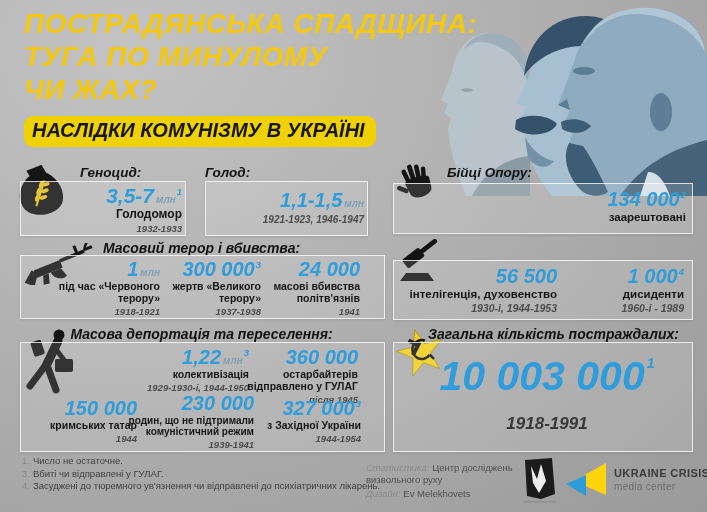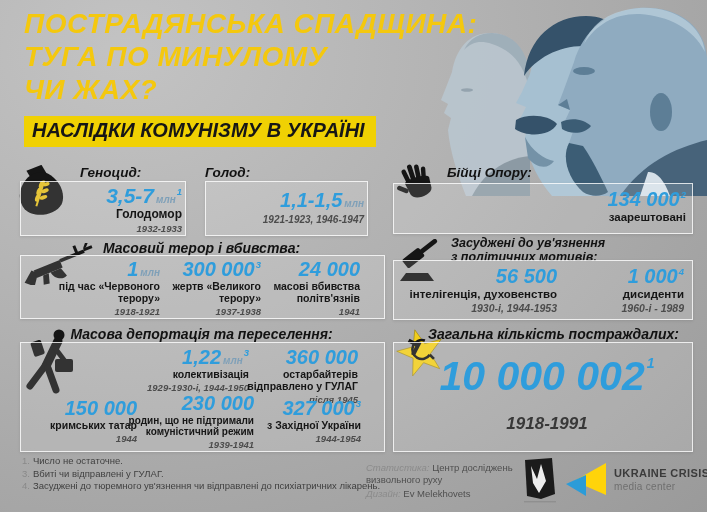--- a/index.html
+++ b/index.html
@@ -4,21 +4,21 @@
 <style>
   html,body{margin:0;padding:0;background:#8e8e8e;}
   .stage{position:relative;width:707px;height:512px;overflow:hidden;
     font-family:"Liberation Sans",sans-serif;
     background:radial-gradient(ellipse at 18% 10%, #c3c3c3 0%, #b1b1b1 45%, #9a9a9a 100%);}
   .abs{position:absolute;}
   
   .title-line{position:relative;font-size:28px;line-height:1.17;font-weight:bold;font-style:italic;
     color:#f4c80e;letter-spacing:.5px;white-space:nowrap;}
   .banner{position:absolute;left:24px;top:116px;background:#f0d103;color:#161616;
-    font-size:20px;font-weight:bold;font-style:italic;padding:3px 11px 5px 8px;white-space:nowrap;}
+    font-size:20px;font-weight:bold;font-style:italic;padding:3px 11px 5px 8px;white-space:nowrap;border-radius:9px;}
   
   .hdr{position:absolute;color:#121212;font-weight:bold;font-style:italic;font-size:13.5px;white-space:nowrap;}
   .hdr2{position:absolute;color:#121212;font-weight:bold;font-style:italic;font-size:12.5px;line-height:1.15;}
   
   .box{position:absolute;background:rgba(255,255,255,.13);border:1px solid rgba(255,255,255,.78);
     box-shadow:0 1px 3px rgba(0,0,0,.10);}
   .stat{position:absolute;text-align:right;}
   .val{color:#2f9ddc;font-weight:bold;font-style:italic;font-size:20px;line-height:1;white-space:nowrap;}
   .val.big{font-size:21px;}
   .unit{font-size:10px;color:#7fa0b8;margin-left:2px;font-weight:bold;font-style:italic;}
@@ -160,24 +160,20 @@
 
   <svg class="abs" style="left:396px;top:239px;" width="48" height="46" viewBox="0 0 48 46">
     <g fill="#151515">
       <g transform="rotate(-38 22 16)">
         <rect x="6" y="10" width="21" height="11" rx="2"></rect>
         <rect x="25" y="13.2" width="21" height="4.6" rx="2.2"></rect>
       </g>
       <polygon points="4,42 38,42 32,34 10,34"></polygon>
     </g>
   </svg>
-  <div class="hdr2" style="left:451px;top:236px;">
-    <div>Засуджені до ув'язнення</div>
-    <div>з політичних мотивів:</div>
-  </div>
   <div class="box" style="left:393px;top:260px;width:298px;height:58px;"></div>
   <div class="stat" style="left:399px;top:266px;width:158px;">
     <div class="val"><span>56 500</span></div>
     <div class="lbl" style="font-size:11.5px;">інтелігенція, духовенство</div>
     <div class="yrs" style="font-size:10.5px;">1930-і, 1944-1953</div>
   </div>
   <div class="stat" style="left:556px;top:266px;width:128px;">
     <div class="val"><span>1 000</span><span class="ref">4</span></div>
     <div class="lbl" style="font-size:11.5px;">дисиденти</div>
     <div class="yrs" style="font-size:10.5px;">1960-і - 1989</div>
@@ -228,21 +224,21 @@
       <g>
         <path d="M34,15 A9.5,9.5 0 1 0 35,30" stroke="#151515" stroke-width="2.6" fill="none"></path>
         <line x1="35" y1="30" x2="38" y2="35" stroke="#151515" stroke-width="2.6"></line>
         <rect x="22" y="13" width="4" height="15" fill="#151515" transform="rotate(42 24 20)"></rect>
         <rect x="17" y="12" width="11" height="4" fill="#151515" transform="rotate(42 22 14)"></rect>
       </g>
     </g>
   </svg>
   <div class="hdr" style="left:428px;top:326px;font-size:14px;">Загальна кількість постраждалих:</div>
   <div class="box" style="left:393px;top:342px;width:298px;height:108px;"></div>
-  <div class="total-val"><span>10 000 002</span><span class="ref total-ref">1</span></div>
+  <div class="total-val"><span>10 003 000</span><span class="ref total-ref">1</span></div>
   <div class="total-years">1918-1991</div>
 
   <div class="foot">
     <div><span class="n">1.</span><span>Число не остаточне.</span></div>
     <div><span class="n">3.</span><span>Вбиті чи відправлені у ГУЛАГ.</span></div>
     <div><span class="n">4.</span><span>Засуджені до тюремного ув'язнення чи відправлені до психіатричних лікарень.</span></div>
   </div>
 
   <div class="cred">
     <div><span class="cl">Статистика:</span> <span>Центр досліджень визвольного руху</span></div>

